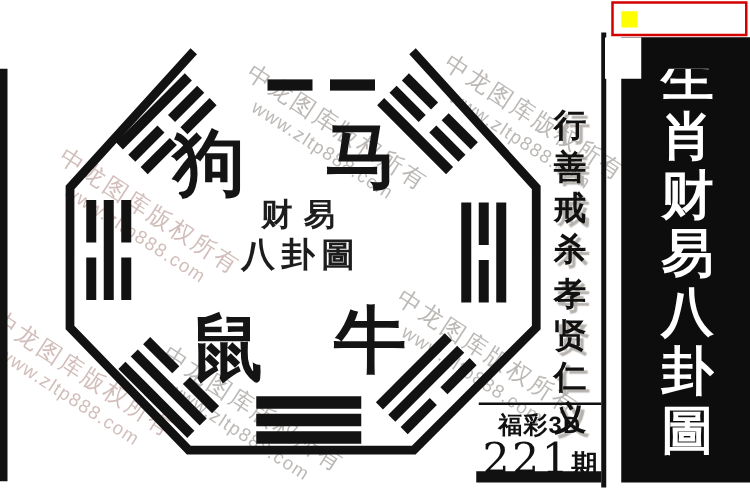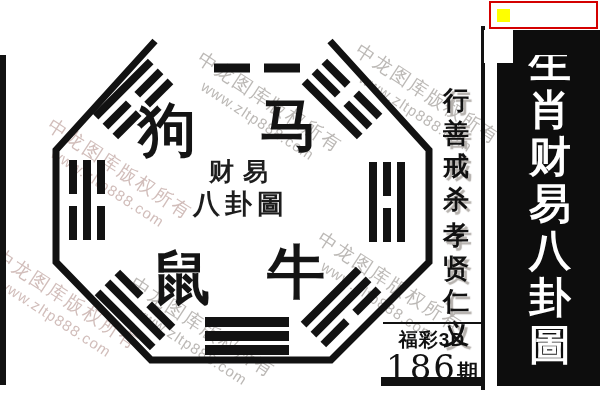--- a/index.html
+++ b/index.html
@@ -214,21 +214,21 @@
   <div id="motto-col2" class="abs motto" style="left:438px;top:219px;">
       <span>孝</span>
       <span>贤</span>
       <span>仁</span>
       <span>义</span>
     </div>
 
   <div class="abs issue-top-line"></div>
   <div class="abs issue-game">福彩3D</div>
   <div class="abs issue-num">
-    <span class="digits">186</span><span class="suffix">期</span>
+    <span class="digits">221</span><span class="suffix">期</span>
   </div>
   <div class="abs issue-bottom-bar"></div>
 
   <div class="abs divider"></div>
   <div class="abs banner"></div>
   <div id="banner-title" class="abs banner-title">
       <span>生</span>
       <span>肖</span>
       <span>财</span>
       <span>易</span>

